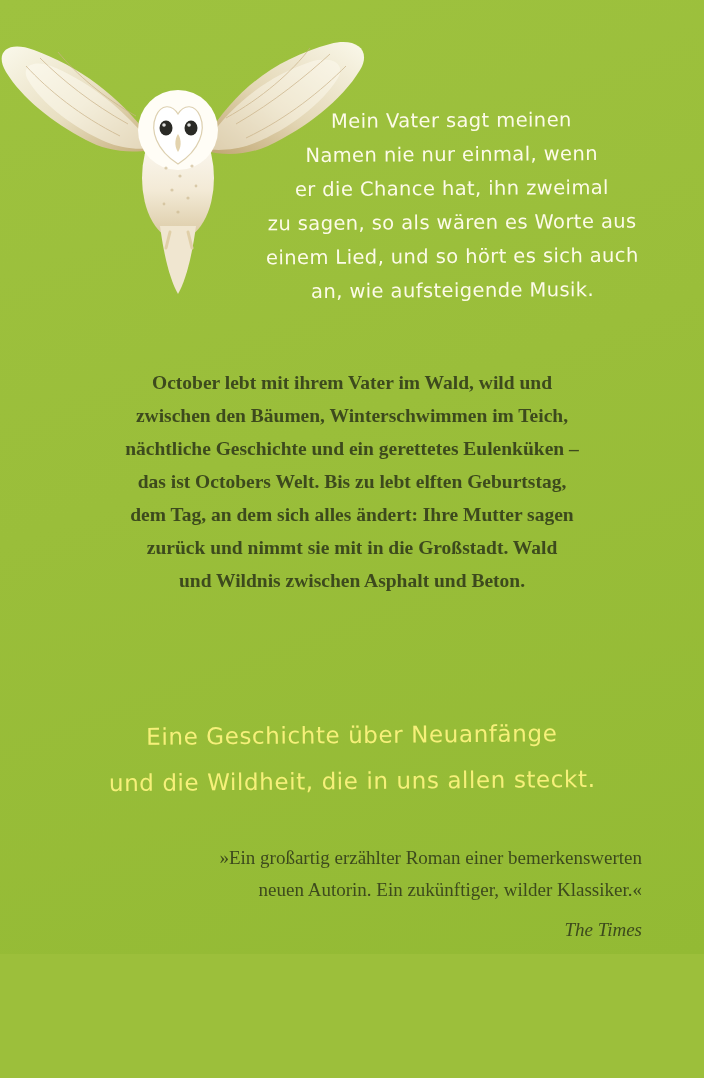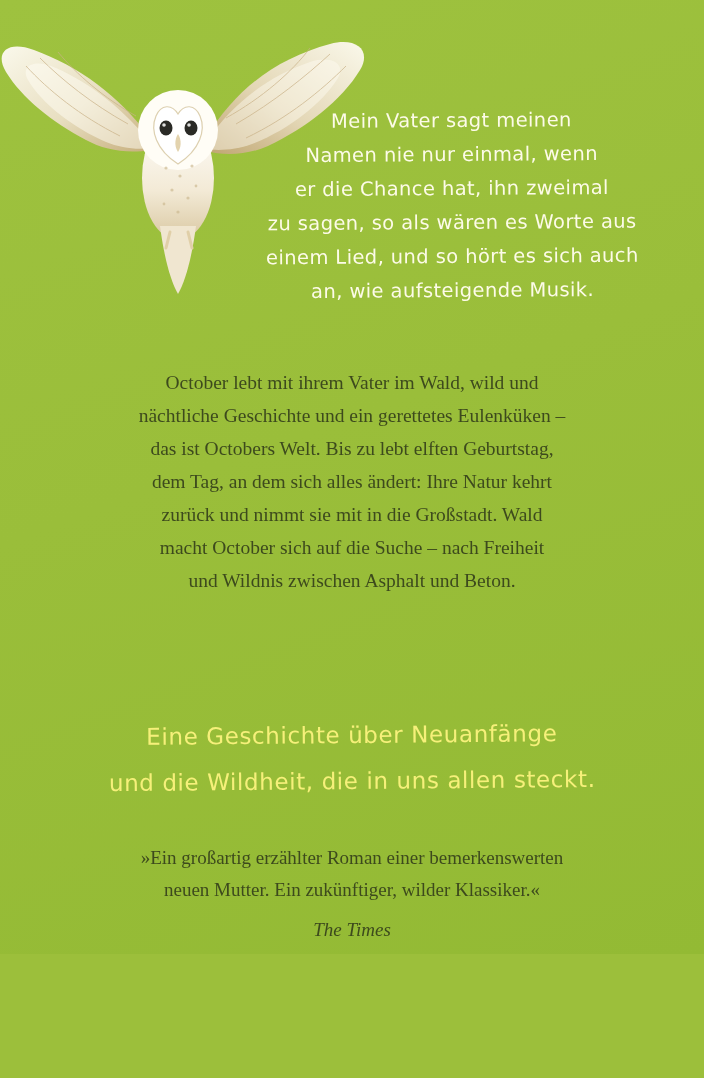--- a/index.html
+++ b/index.html
@@ -55,21 +55,21 @@
     position: absolute;
     left: 62px;
     top: 366px;
     width: 580px;
     text-align: center;
     color: #3d4a1d;
     font-family: "Liberation Serif", serif;
     font-size: 19.5px;
     line-height: 33px;
   }
-  .blurb span { display: block; }
+  .blurb span { display: block; font-weight: bold; }
 
   .tagline {
     position: absolute;
     left: 52px;
     top: 712px;
     width: 600px;
     text-align: center;
     color: #f6f07a;
     font-family: "DejaVu Sans", sans-serif;
     font-size: 23px;
@@ -83,21 +83,21 @@
     position: absolute;
     left: 62px;
     top: 842px;
     width: 580px;
     text-align: center;
     color: #3d4a1d;
     font-family: "Liberation Serif", serif;
     font-size: 19px;
     line-height: 32px;
   }
-  .review span { display: block; }
+  .review span { display: block; text-align: right; }
   .review-source {
     margin-top: 8px;
     font-style: italic;
     font-size: 19px;
   }
 
   .imprint {
     position: absolute;
     left: 0;
     top: 1004px;
@@ -220,36 +220,36 @@
     <span>Mein Vater sagt meinen</span>
     <span>Namen nie nur einmal, wenn</span>
     <span>er die Chance hat, ihn zweimal</span>
     <span>zu sagen, so als wären es Worte aus</span>
     <span>einem Lied, und so hört es sich auch</span>
     <span>an, wie aufsteigende Musik.</span>
   </div>
 
   <div class="blurb">
     <span>October lebt mit ihrem Vater im Wald, wild und</span>
+    <span>zwischen den Bäumen, Winterschwimmen im Teich,</span>
     <span>nächtliche Geschichte und ein gerettetes Eulenküken –</span>
     <span>das ist Octobers Welt. Bis zu lebt elften Geburtstag,</span>
-    <span>dem Tag, an dem sich alles ändert: Ihre Natur kehrt</span>
+    <span>dem Tag, an dem sich alles ändert: Ihre Mutter sagen</span>
     <span>zurück und nimmt sie mit in die Großstadt. Wald</span>
-    <span>macht October sich auf die Suche – nach Freiheit</span>
     <span>und Wildnis zwischen Asphalt und Beton.</span>
   </div>
 
   <div class="tagline">
     <span>Eine Geschichte über Neuanfänge</span>
     <span>und die Wildheit, die in uns allen steckt.</span>
   </div>
 
   <div class="review">
     <span>»Ein großartig erzählter Roman einer bemerkenswerten</span>
-    <span>neuen Mutter. Ein zukünftiger, wilder Klassiker.«</span>
+    <span>neuen Autorin. Ein zukünftiger, wilder Klassiker.«</span>
     <span class="review-source">The Times</span>
   </div>
 
   <div class="isbn">ISBN 978-3-446-27715-1</div>
 
   <div class="barcode">
     <i style="width:2px"></i>
       <i style="width:1px"></i>
       <i style="width:3px"></i>
       <i style="width:1px"></i>

